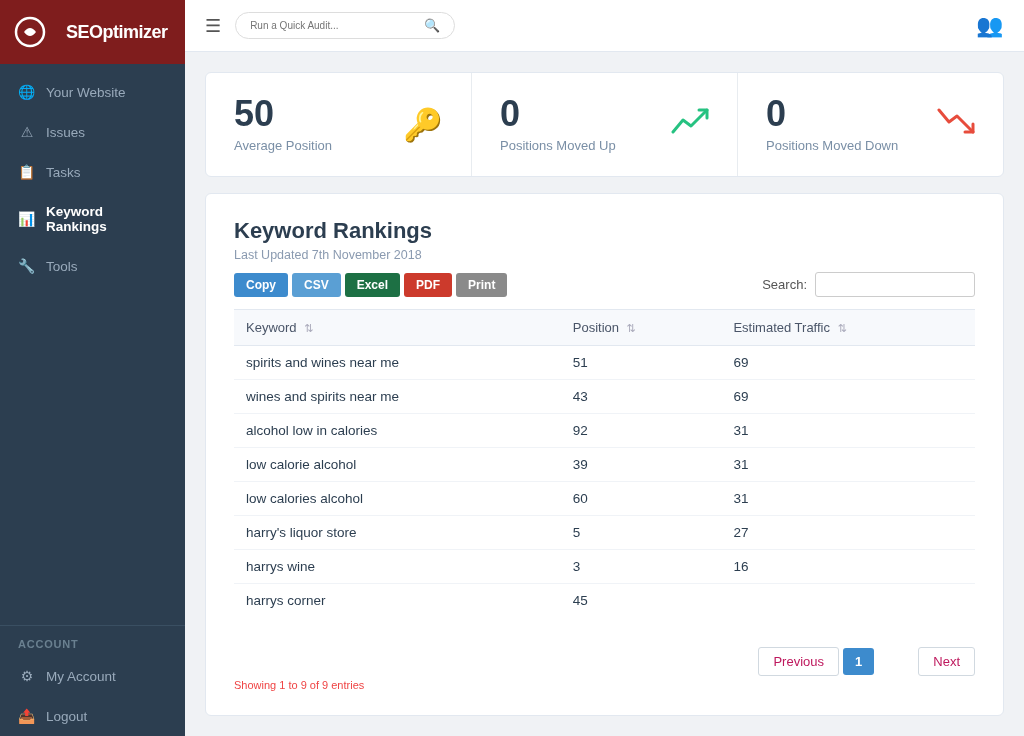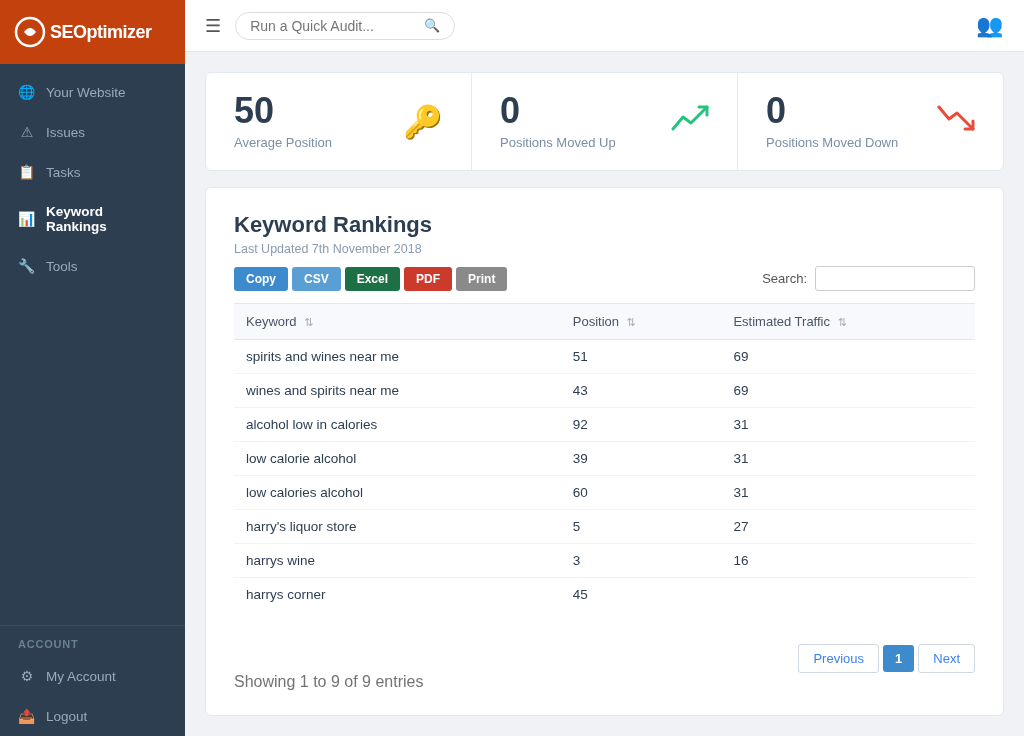--- a/index.html
+++ b/index.html
@@ -12,22 +12,22 @@
       color: #fff;
       display: flex;
       flex-direction: column;
       flex-shrink: 0;
       height: 736px;
     }
     .sidebar-logo {
       display: flex;
       align-items: center;
       padding: 16px 14px;
-      gap: 4px;
-      background: #c2410c;
+      gap: 20px;
+      background: #7f1d1d;
     }
     .logo-icon {
       width: 32px;
       height: 32px;
       flex-shrink: 0;
     }
     .logo-text {
       color: #fff;
       font-size: 18px;
       font-weight: 700;
@@ -90,21 +90,21 @@
       border: 1px solid #ddd;
       border-radius: 20px;
       padding: 5px 14px;
       gap: 8px;
       width: 220px;
       background: #fff;
     }
     .search-box input {
       border: none;
       outline: none;
-      font-size: 14px;
+      font-size: 10px;
       color: #b91c1c;
       background: transparent;
       width: 100%;
     }
     .search-icon { color: #bbb; font-size: 13px; }
     .topbar-spacer { flex: 1; }
     .topbar-avatar { font-size: 22px; color: #5b8af5; cursor: pointer; }
 
     
     .content {
@@ -238,30 +238,31 @@
     }
     .rankings-table tbody tr:last-child td { border-bottom: none; }
 
     
     .pagination-row {
       display: flex;
       align-items: center;
       justify-content: space-between;
       margin-top: 14px;
     }
-    .showing-text { font-size: 16px; color: #737373; margin-top: 48px; }
+    .showing-text { font-size: 11px; color: #ef4444; margin-top: 48px; }
     .pagination-btns { display: flex; gap: 4px; align-items: center; }
     .pg-btn {
       padding: 6px 14px;
       border: 1px solid #d1d9e0;
       background: #fff;
-      color: #3b82f6;
+      color: #be185d;
       font-size: 13px;
       border-radius: 3px;
       cursor: pointer;
+      margin-left: 40px;
     }
     .pg-num {
       padding: 6px 12px;
       border-radius: 3px;
       font-size: 13px;
       font-weight: 700;
       background: #3d8bcd;
       color: #fff;
       border: none;
     }

